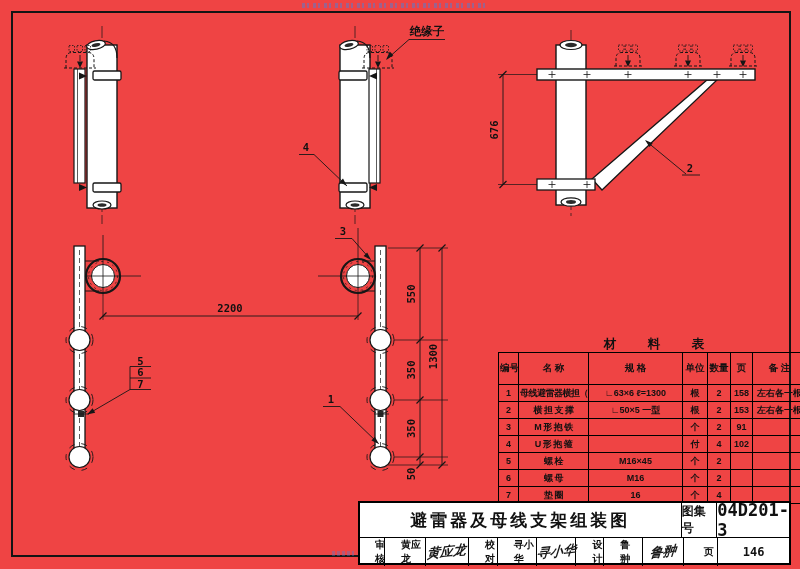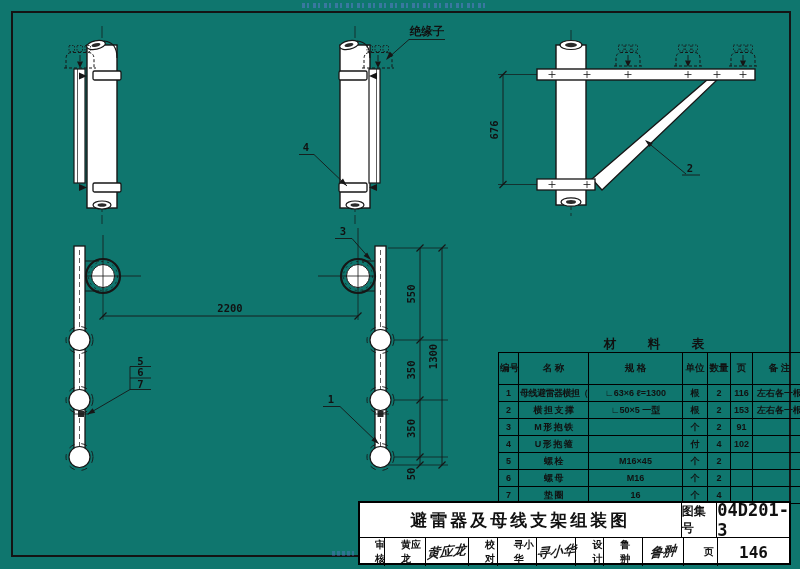--- a/index.html
+++ b/index.html
@@ -1,16 +1,16 @@
 <!DOCTYPE html>
 <html><head>
 <meta charset="utf-8">
 <style>
   html,body{margin:0;padding:0;background:#ffffff;}
-  #stage{position:relative;width:800px;height:569px;background:#0f766e;overflow:hidden;
+  #stage{position:relative;width:800px;height:569px;background:#ef4444;overflow:hidden;
          font-family:"Liberation Sans","DejaVu Sans",sans-serif;color:#111;}
   
   .outer-border{position:absolute;left:11px;top:11px;width:780px;height:546px;
                 border:2.5px solid #141414;box-sizing:border-box;}
   
   .wm-top{position:absolute;left:302px;top:3px;width:185px;height:5px;opacity:.55;
           background:repeating-linear-gradient(90deg,#5b79c9 0 3px,transparent 3px 5px,#5b79c9 5px 7px,transparent 7px 11px);}
   .wm-bottom{position:absolute;left:332px;top:551px;width:22px;height:5px;opacity:.4;
           background:repeating-linear-gradient(90deg,#5b79c9 0 3px,transparent 3px 5px);}
   svg text{fill:#111;}
@@ -36,21 +36,21 @@
   .tb-row1{display:flex;height:34px;box-sizing:border-box;}
   .tb-row2{display:flex;flex:1;border-top:1.5px solid #000;box-sizing:border-box;}
   .tb-cell{box-sizing:border-box;display:flex;align-items:center;justify-content:center;
            border-right:1.5px solid #000;overflow:visible;}
   .tb-cell:last-child{border-right:none;}
   .tb-title{width:325px;font-weight:bold;font-size:17px;letter-spacing:3px;}
   .tb-atlas-label{width:36px;font-weight:bold;font-size:12px;}
   .tb-atlas-no{width:72px;font-weight:bold;font-size:17px;font-family:"DejaVu Sans Mono",monospace;}
   .tb-small{font-weight:bold;font-size:10px;padding-left:16px;}
   .w25{width:25px;} .w41{width:41px;} .w44{width:44px;} .w29{width:29px;} .w40{width:40px;}
-  .w39{width:39px;} .w28{width:28px;} .w42{width:42px;} .w34{width:34px;} .w72{width:72px;font-weight:bold;font-size:16px;font-family:"DejaVu Sans Mono",monospace;text-align:center;}
+  .w39{width:39px;} .w28{width:28px;} .w42{width:42px;} .w34{width:34px;} .w72{width:72px;font-weight:bold;font-size:12px;font-family:"DejaVu Sans Mono",monospace;text-align:center;}
   .sig{font-family:"DejaVu Serif","Liberation Serif",serif;font-style:italic;font-weight:bold;
        font-size:13px;transform:rotate(-6deg) skewX(-10deg);white-space:nowrap;color:#1a1a1a;}
 </style>
 </head>
 <body>
 
 <div id="stage">
 
   <div class="wm-top"></div>
   <div class="outer-border"></div>
@@ -285,21 +285,21 @@
         <th>数量</th>
         <th>页</th>
         <th>备  注</th>
       </tr>
       <tr>
         <td>1</td>
         <td class="c1">母线避雷器横担（二）</td>
         <td class="c2">∟63×6  ℓ=1300</td>
         <td>根</td>
         <td>2</td>
-        <td>116</td>
+        <td>158</td>
         <td class="c6">左右各一根</td>
       </tr>
       <tr>
         <td>2</td>
         <td class="c1">横 担 支 撑</td>
         <td class="c2">∟50×5   一型</td>
         <td>根</td>
         <td>2</td>
         <td>153</td>
         <td class="c6">左右各一根</td>

